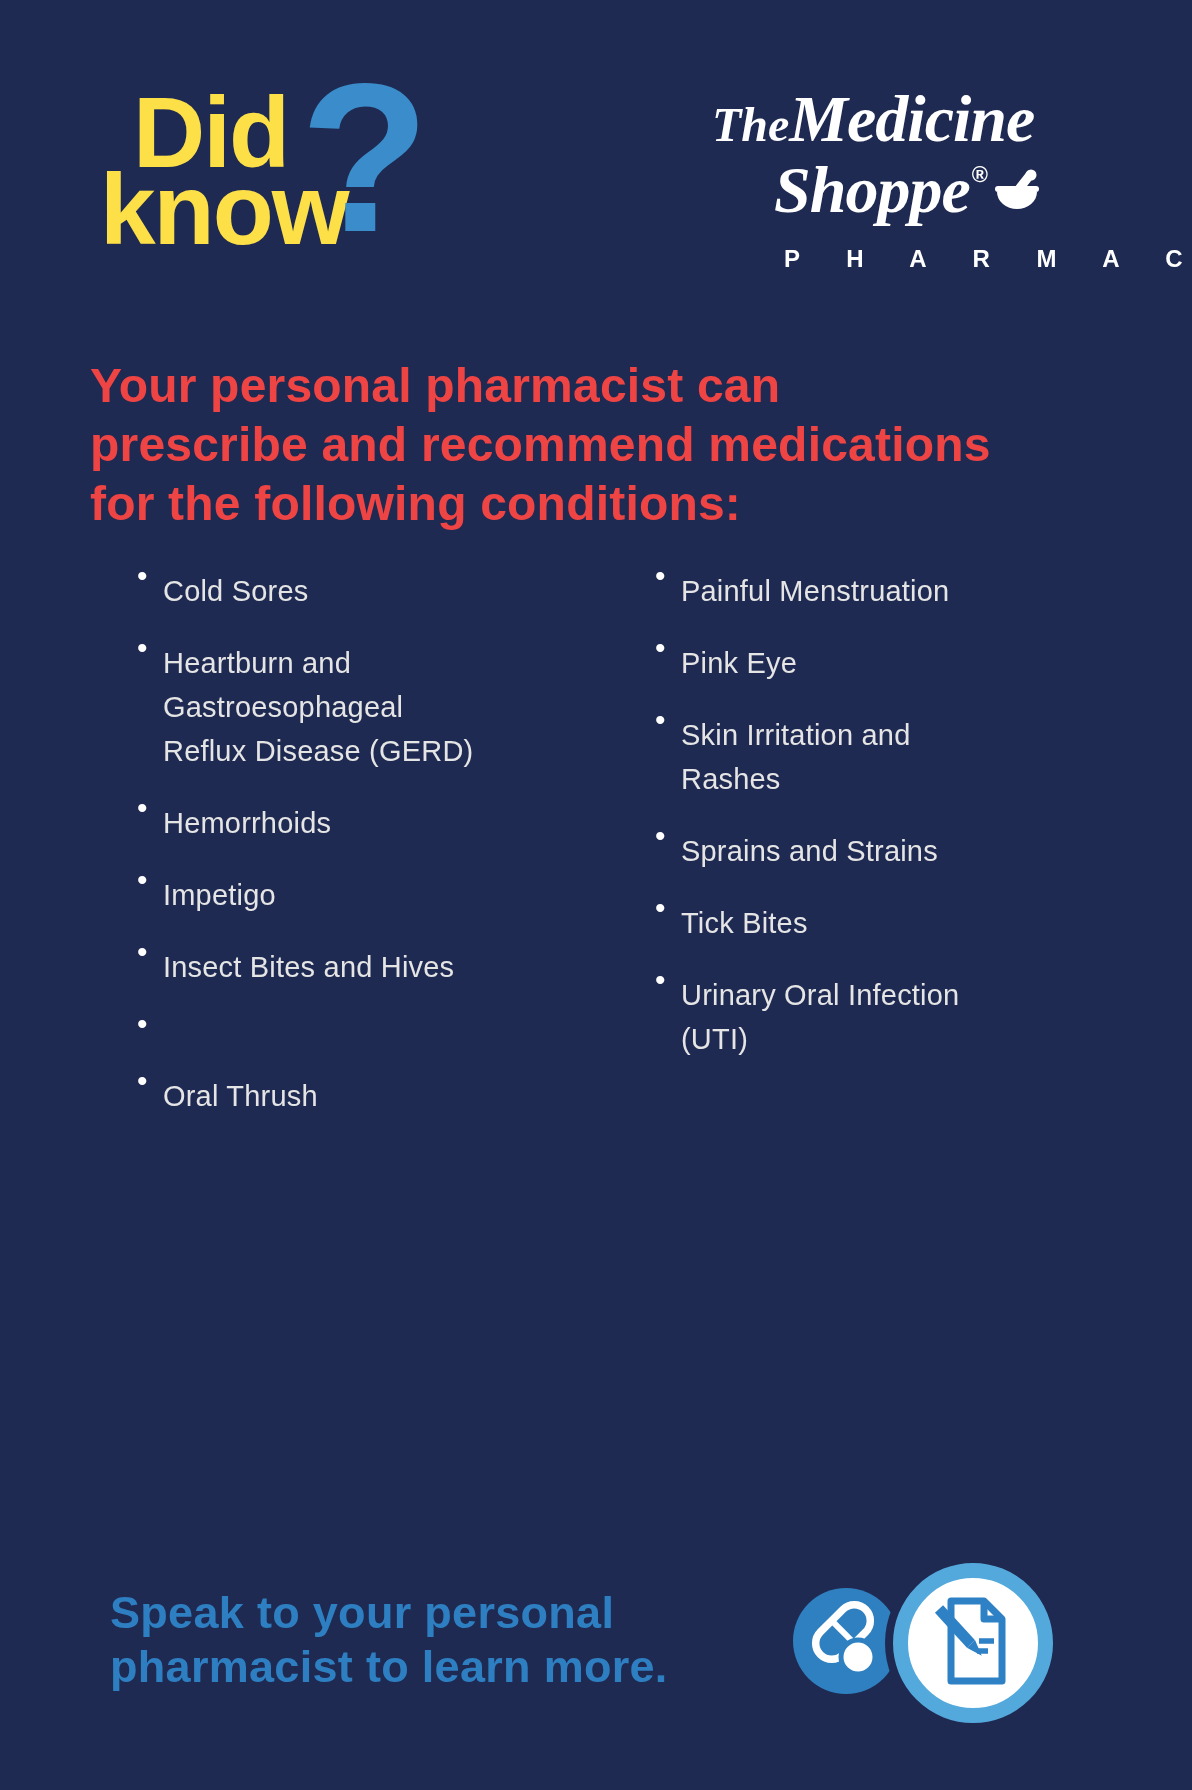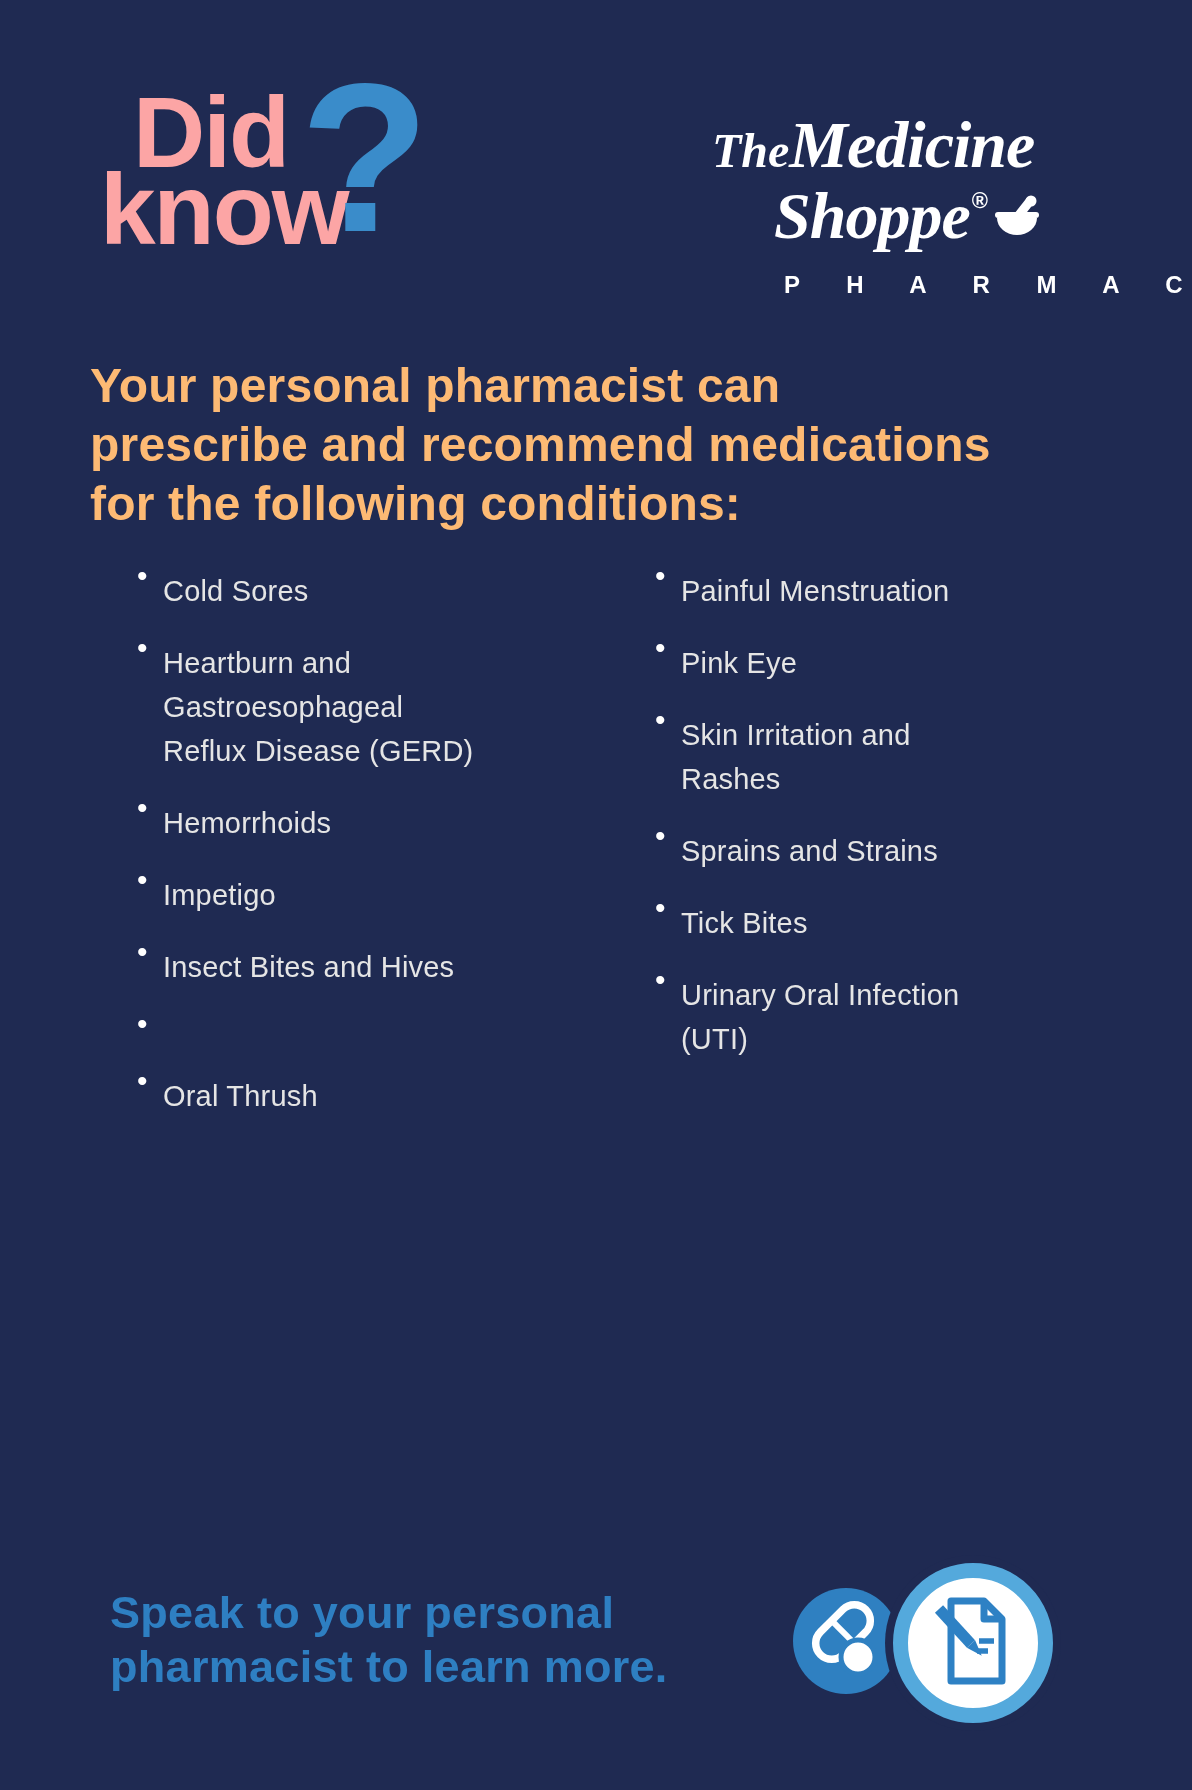--- a/index.html
+++ b/index.html
@@ -9,45 +9,45 @@
     background:#1F2A52;
     overflow:hidden;
     font-family:"Liberation Sans", sans-serif;
     color:#FFFFFF;
   }
 
   
   .dyk{
     position:absolute;left:100px;top:94px;
     font-size:100px;font-weight:700;line-height:77px;
-    letter-spacing:-2px;color:#fca5a5;
+    letter-spacing:-2px;color:#fde047;
   }
   .dyk .l1{padding-left:33px;}
   .dyk .l2{padding-left:37px;letter-spacing:-3px;}
   .qmark{
     position:absolute;left:300px;top:52px;
     font-size:212px;line-height:212px;font-weight:700;
     color:#3A8CCA;
   }
 
   
-  .logo{position:absolute;left:712px;top:111px;width:400px;}
+  .logo{position:absolute;left:712px;top:85px;width:400px;}
   .logo-row1{display:flex;align-items:baseline;line-height:68px;white-space:nowrap;}
   .logo-the{font-family:"Liberation Serif",serif;font-style:italic;font-weight:700;font-size:48px;}
   .logo-medicine,.logo-shoppe{font-family:"Liberation Serif",serif;font-style:italic;font-weight:700;font-size:66px;letter-spacing:-1px;}
   .logo-row2{display:flex;align-items:baseline;margin-left:62px;line-height:62px;white-space:nowrap;}
   .logo-reg{font-size:22px;font-weight:700;position:relative;top:-30px;left:2px;font-family:"Liberation Sans",sans-serif;}
   .mortar{margin-left:8px;position:relative;top:6px;}
   .logo-pharmacy{margin-left:72px;margin-top:8px;font-size:24px;font-weight:700;letter-spacing:20px;line-height:26px;white-space:nowrap;}
 
   
   .headline{
     position:absolute;left:90px;top:356px;width:1020px;
     font-size:48px;font-weight:700;line-height:59px;
-    white-space:pre-line;color:#fdba74;letter-spacing:0.2px;
+    white-space:pre-line;color:#ef4444;letter-spacing:0.2px;
   }
 
   
   .cond-col{position:absolute;top:554px;list-style:none;margin:0;padding:0;}
   .cond-col.left{left:137px;width:400px;}
   .cond-col.right{left:655px;width:420px;}
   .cond-col li{display:flex;align-items:flex-start;}
   .cond-col li + li{margin-top:13px;}
   .cond-bullet{
     width:26px;flex:0 0 26px;font-size:30px;line-height:44px;color:#FFFFFF;

